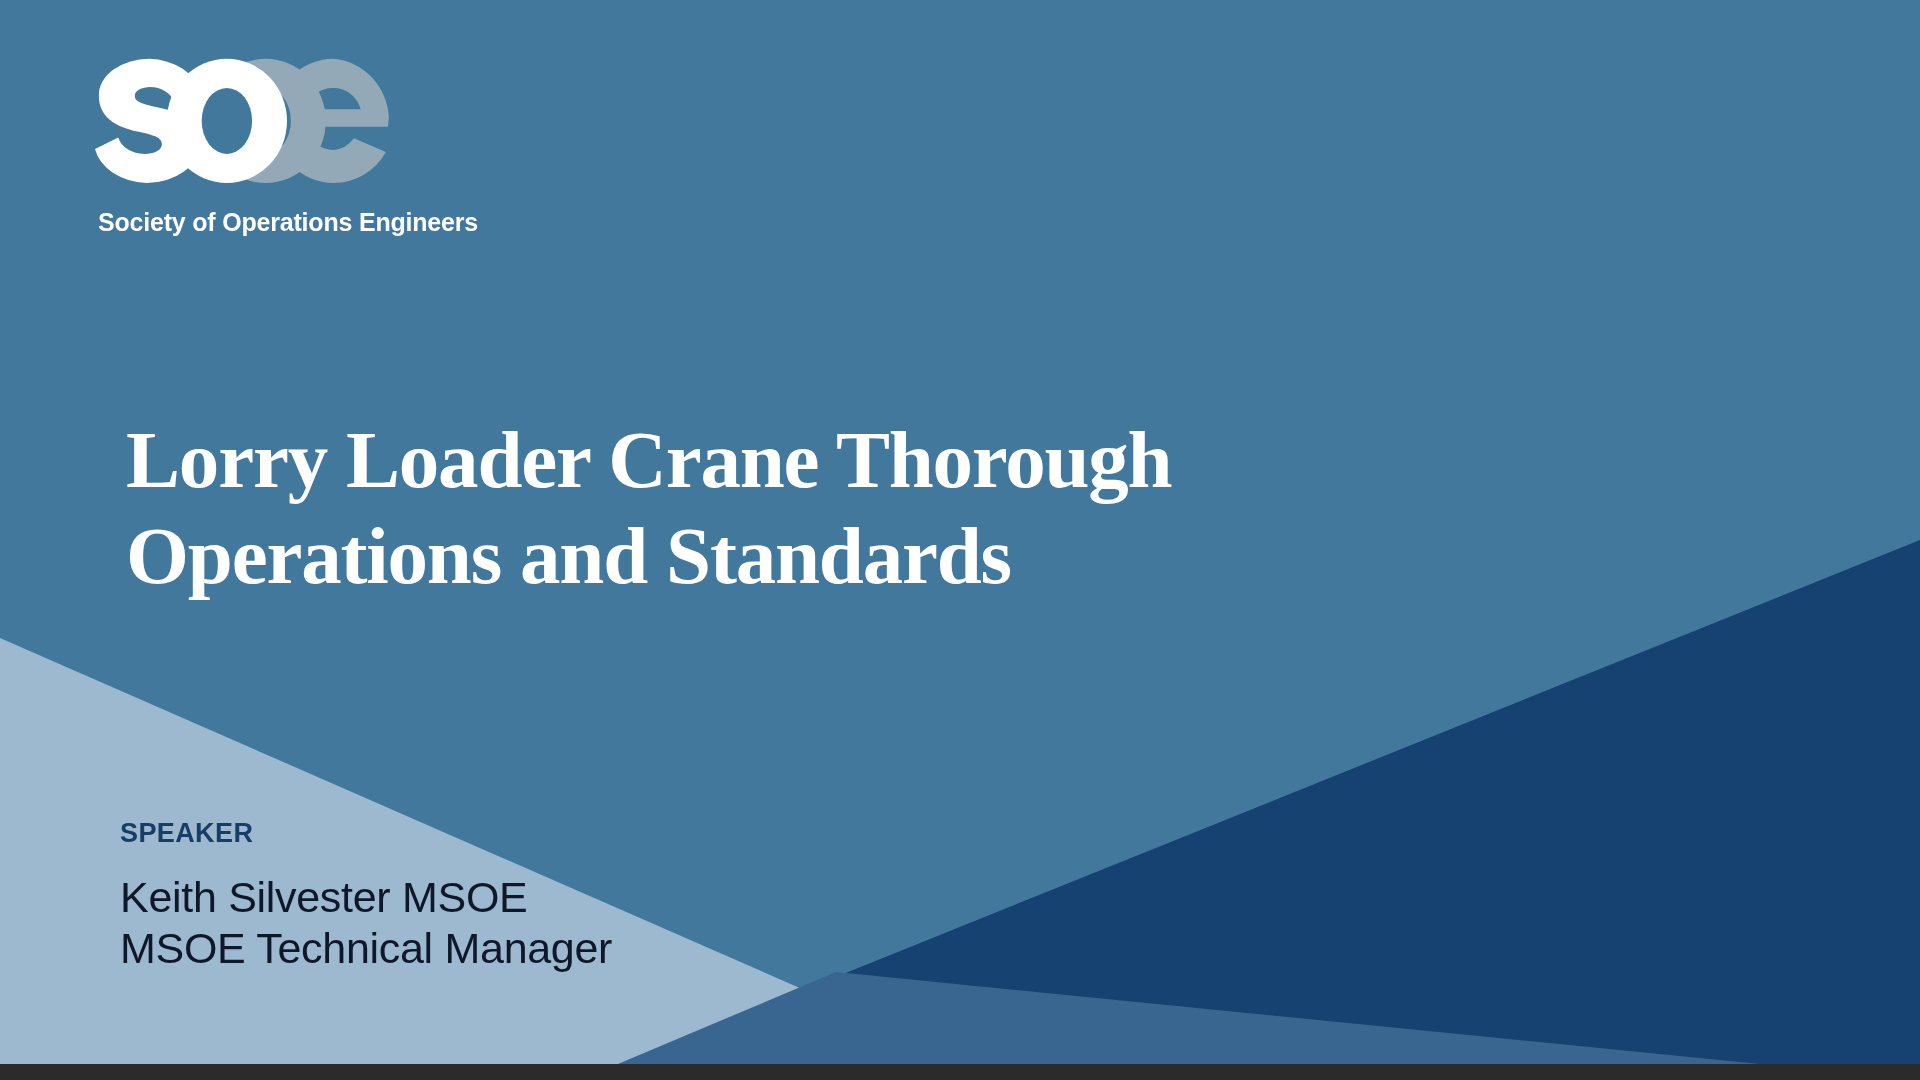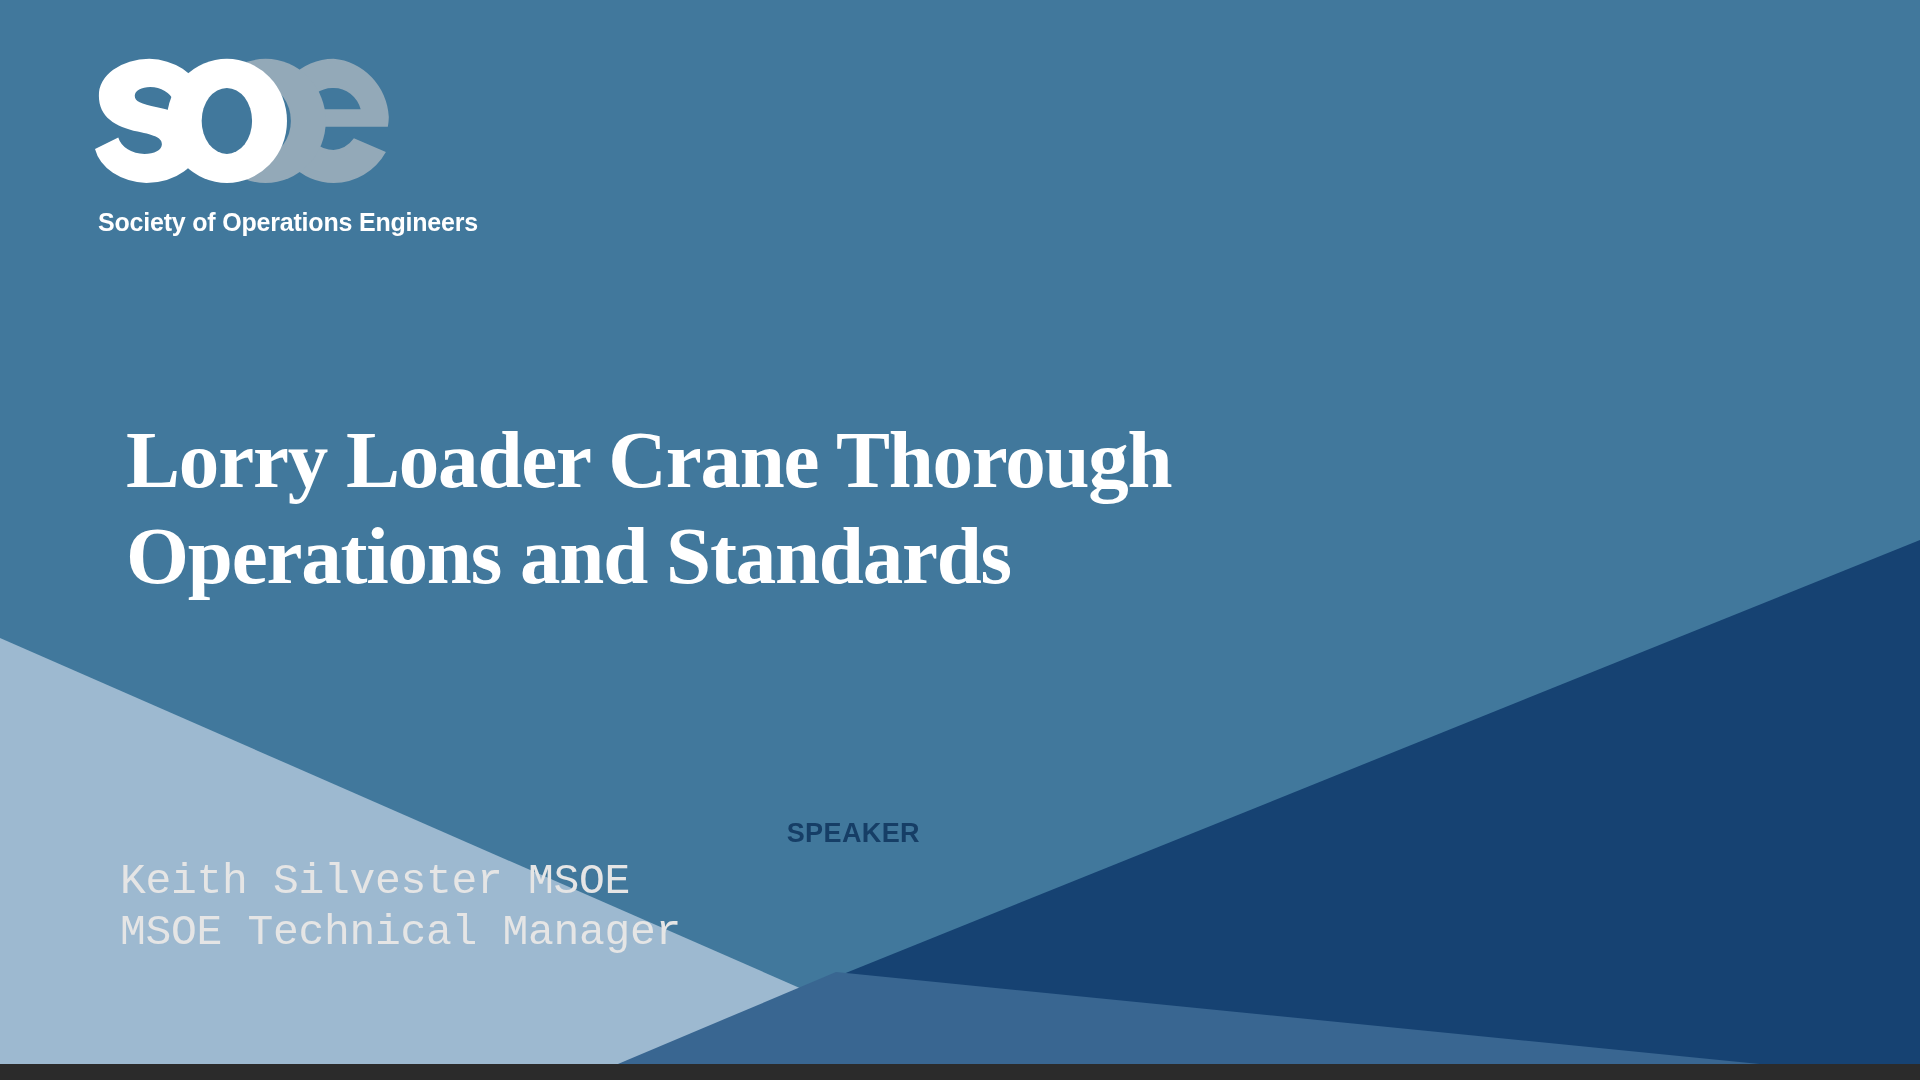--- a/index.html
+++ b/index.html
@@ -72,32 +72,30 @@
     left: 120px;
     top: 818px;
     width: 800px;
   }
   #speaker-label {
     display: block;
     font-size: 27px;
     font-weight: bold;
     color: #163E66;
     letter-spacing: 0.4px;
-    margin-bottom: 8px;
-    text-align: right;
+    margin-bottom: 23px;
   }
   .speaker-line {
     display: block;
     font-size: 43px;
     line-height: 1.18;
     font-weight: normal;
-    color: #e5e5e5;
+    color: #0f172a;
     letter-spacing: -0.3px;
     white-space: nowrap;
-    font-family: Liberation Mono, monospace;
   }
 </style>
 </head>
 <body>
 
 <div id="slide">
 
   <svg class="shape-layer" viewBox="0 0 1920 1080" width="1920" height="1080" xmlns="http://www.w3.org/2000/svg">
 
     <polygon points="0,638 1010,1080 0,1080" fill="#9DB9D0"></polygon>

